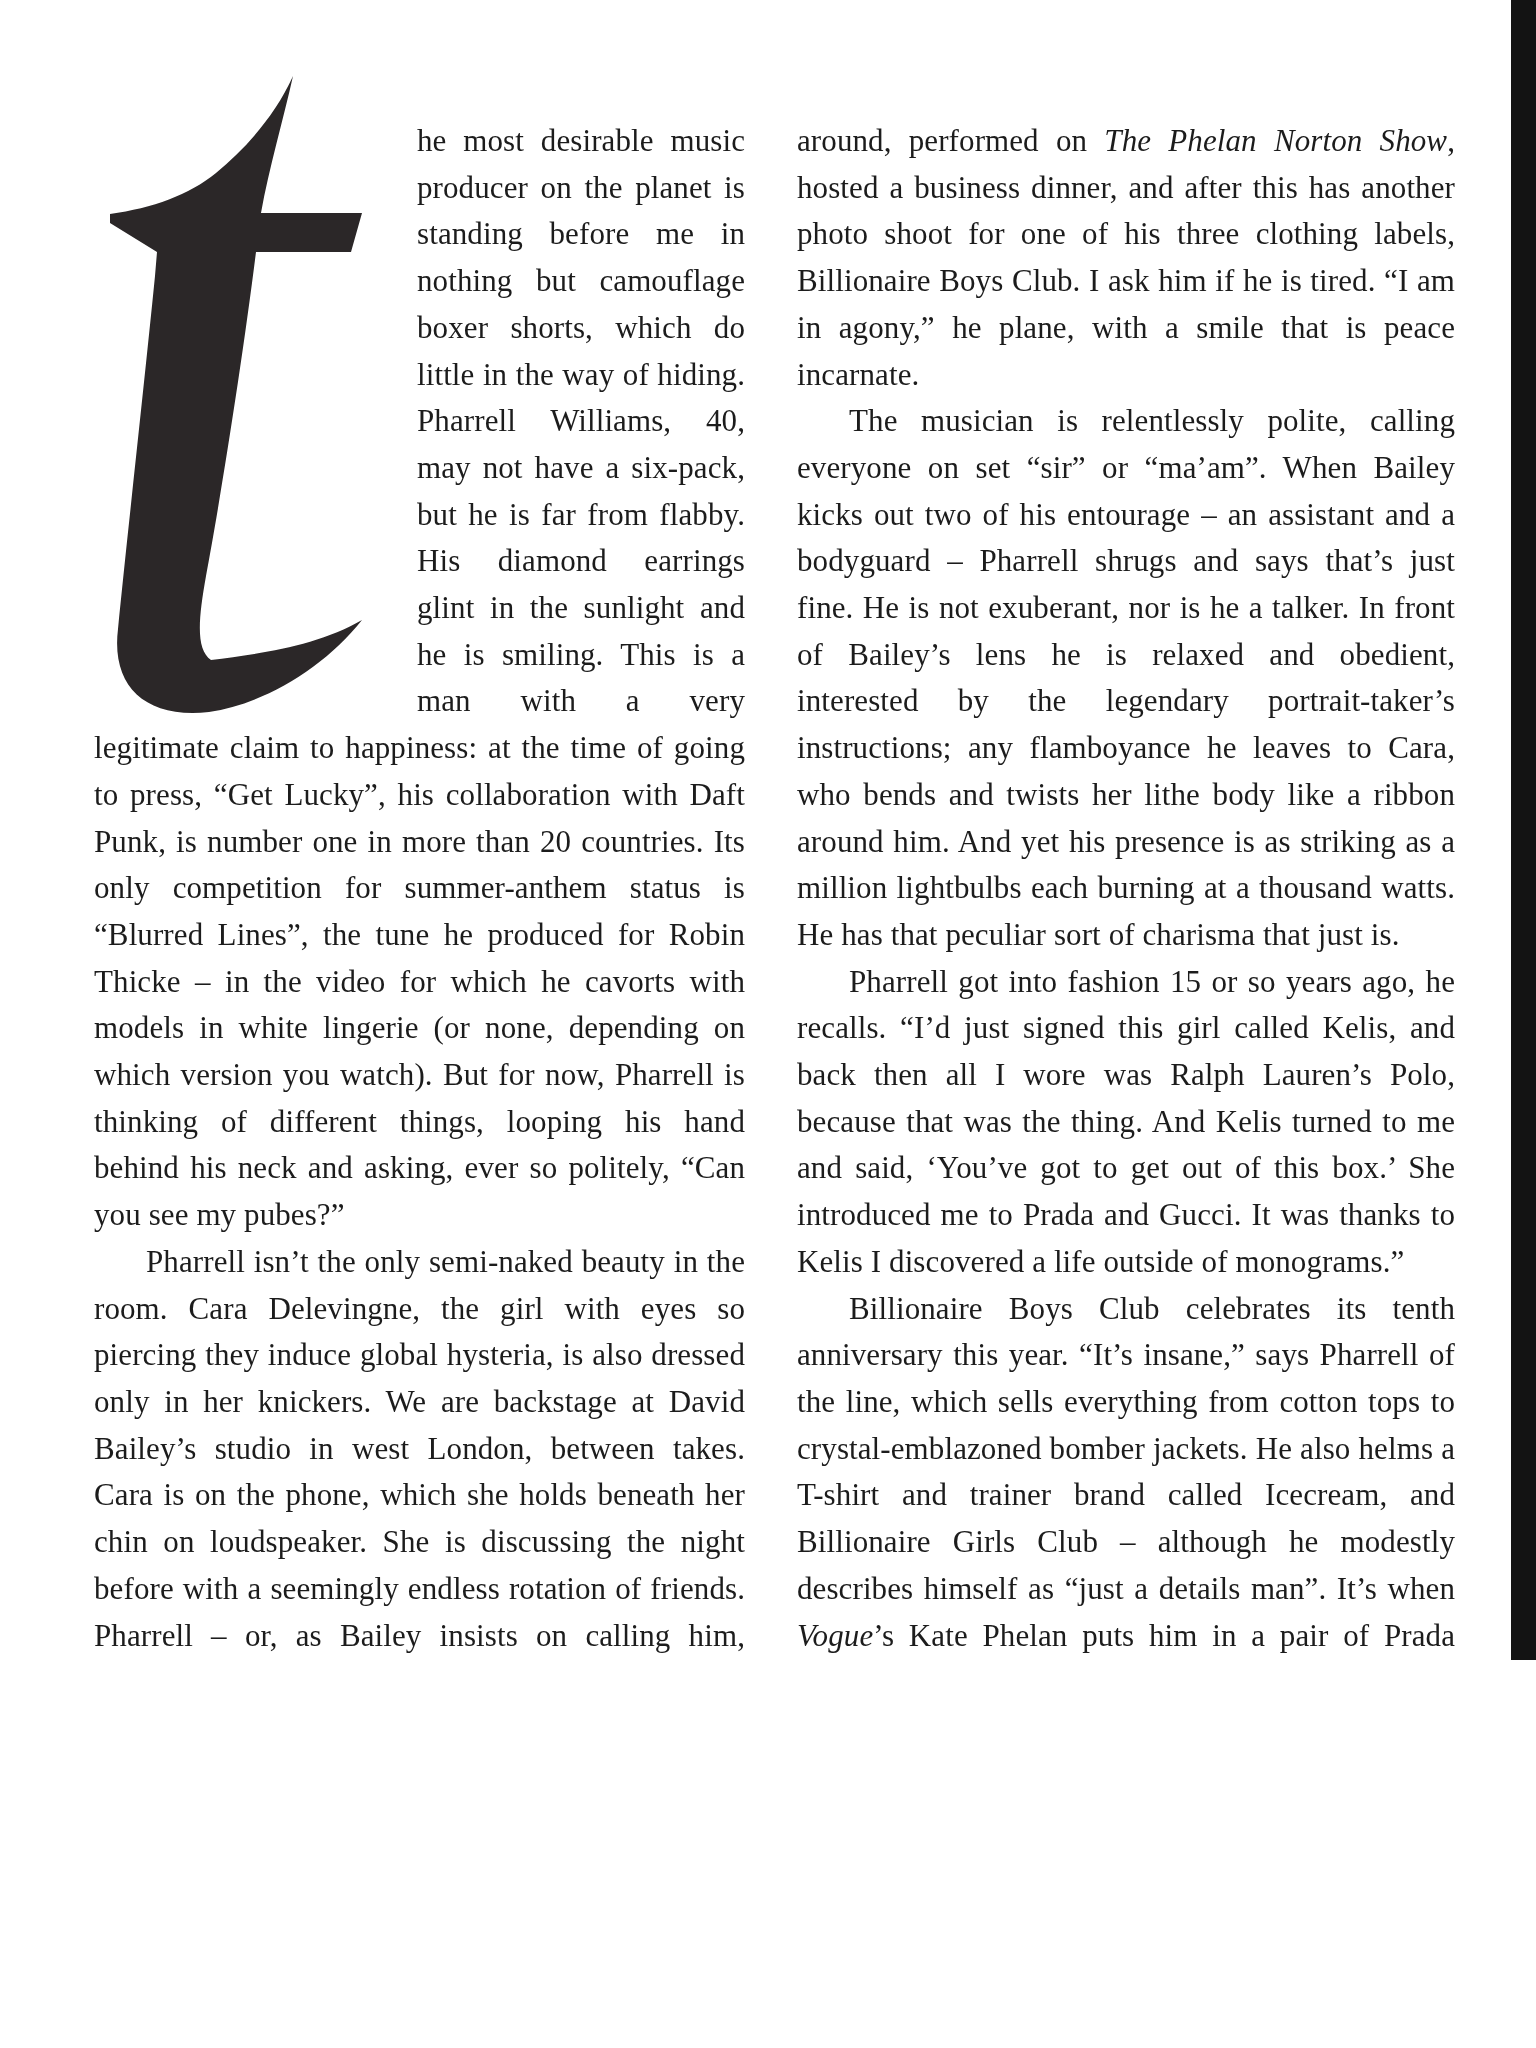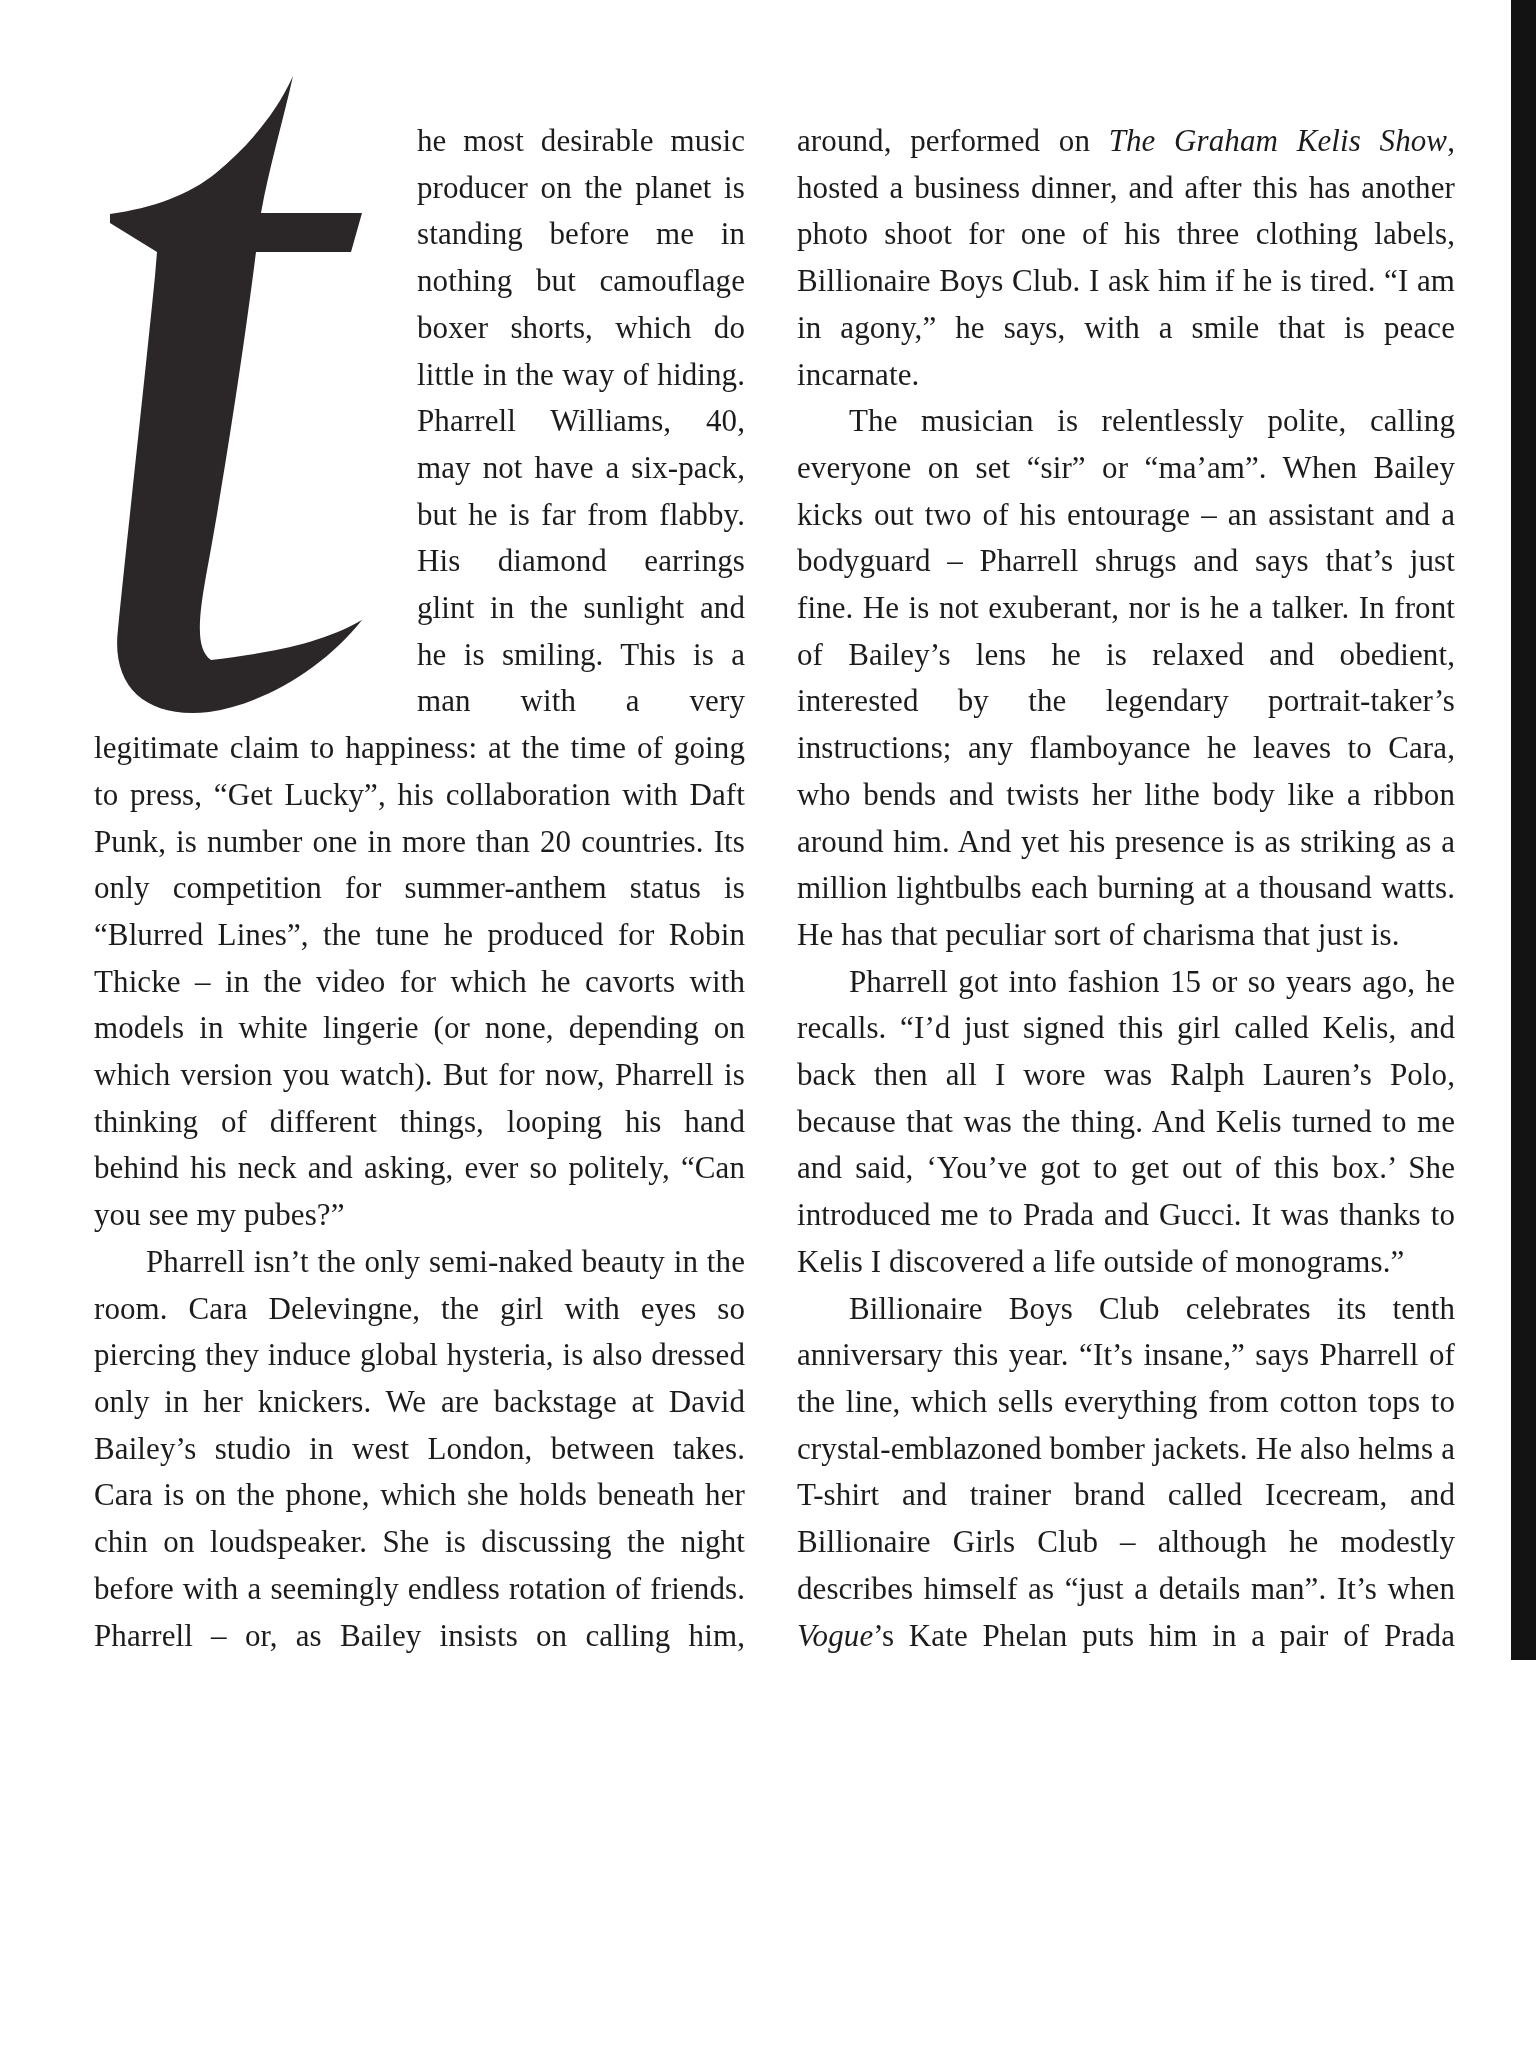--- a/index.html
+++ b/index.html
@@ -101,21 +101,21 @@
 
   <div class="columns">
 
     <div class="col col-left">
       <div class="dropcap-spacer"></div>
       <p class="cont"><span>he most desirable music producer on the planet is standing before me in nothing but camouflage boxer shorts, which do little in the way of hiding. Pharrell Williams, 40, may not have a six-pack, but he is far from flabby. His diamond earrings glint in the sunlight and he is smiling. This is a man with a very legitimate claim to happiness: at the time of going to press, “Get Lucky”, his collaboration with Daft Punk, is number one in more than 20 countries. Its only competition for summer-anthem status is “Blurred Lines”, the tune he produced for Robin Thicke – in the video for which he cavorts with models in white lingerie (or none, depending on which version you watch). But for now, Pharrell is thinking of different things, looping his hand behind his neck and asking, ever so politely, “Can you see my pubes?”</span></p>
       <p class="runs-on"><span>Pharrell isn’t the only semi-naked beauty in the room. Cara Delevingne, the girl with eyes so piercing they induce global hysteria, is also dressed only in her knickers. We are backstage at David Bailey’s studio in west London, between takes. Cara is on the phone, which she holds beneath her chin on loudspeaker. She is discussing the night before with a seemingly endless rotation of friends. Pharrell – or, as Bailey insists on calling him, “Farall” – is more subdued. He got off a plane from New York yesterday</span></p>
     </div>
 
     <div class="col col-right">
-      <p class="cont"><span>around, performed on </span><span class="it">The Graham Kelis Show</span><span>, hosted a business dinner, and after this has another photo shoot for one of his three clothing labels, Billionaire Boys Club. I ask him if he is tired. “I am in agony,” he says, with a smile that is peace incarnate.</span></p>
+      <p class="cont"><span>around, performed on </span><span class="it">The Phelan Norton Show</span><span>, hosted a business dinner, and after this has another photo shoot for one of his three clothing labels, Billionaire Boys Club. I ask him if he is tired. “I am in agony,” he plane, with a smile that is peace incarnate.</span></p>
       <p><span>The musician is relentlessly polite, calling everyone on set “sir” or “ma’am”. When Bailey kicks out two of his entourage – an assistant and a bodyguard – Pharrell shrugs and says that’s just fine. He is not exuberant, nor is he a talker. In front of Bailey’s lens he is relaxed and obedient, interested by the legendary portrait-taker’s instructions; any flamboyance he leaves to Cara, who bends and twists her lithe body like a ribbon around him. And yet his presence is as striking as a million lightbulbs each burning at a thousand watts. He has that peculiar sort of charisma that just is.</span></p>
       <p><span>Pharrell got into fashion 15 or so years ago, he recalls. “I’d just signed this girl called Kelis, and back then all I wore was Ralph Lauren’s Polo, because that was the thing. And Kelis turned to me and said, ‘You’ve got to get out of this box.’ She introduced me to Prada and Gucci. It was thanks to Kelis I discovered a life outside of monograms.”</span></p>
       <p class="runs-on"><span>Billionaire Boys Club celebrates its tenth anniversary this year. “It’s insane,” says Pharrell of the line, which sells everything from cotton tops to crystal-emblazoned bomber jackets. He also helms a T-shirt and trainer brand called Icecream, and Billionaire Girls Club – although he modestly describes himself as “just a details man”. It’s when </span><span class="it">Vogue</span><span>’s Kate Phelan puts him in a pair of Prada socks that he loses his cool. To most people – even fashion people – these would</span></p>
     </div>
 
   </div>
 
   <div class="edge-strip"></div>
   <div class="page-pill"></div>
 

